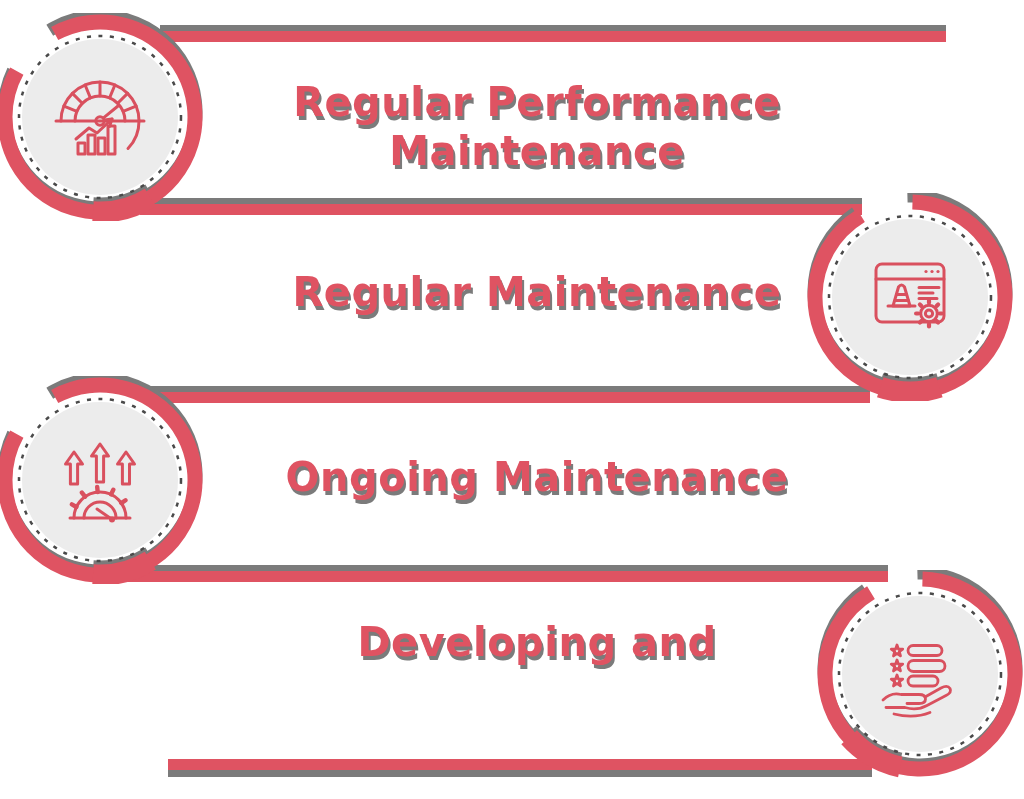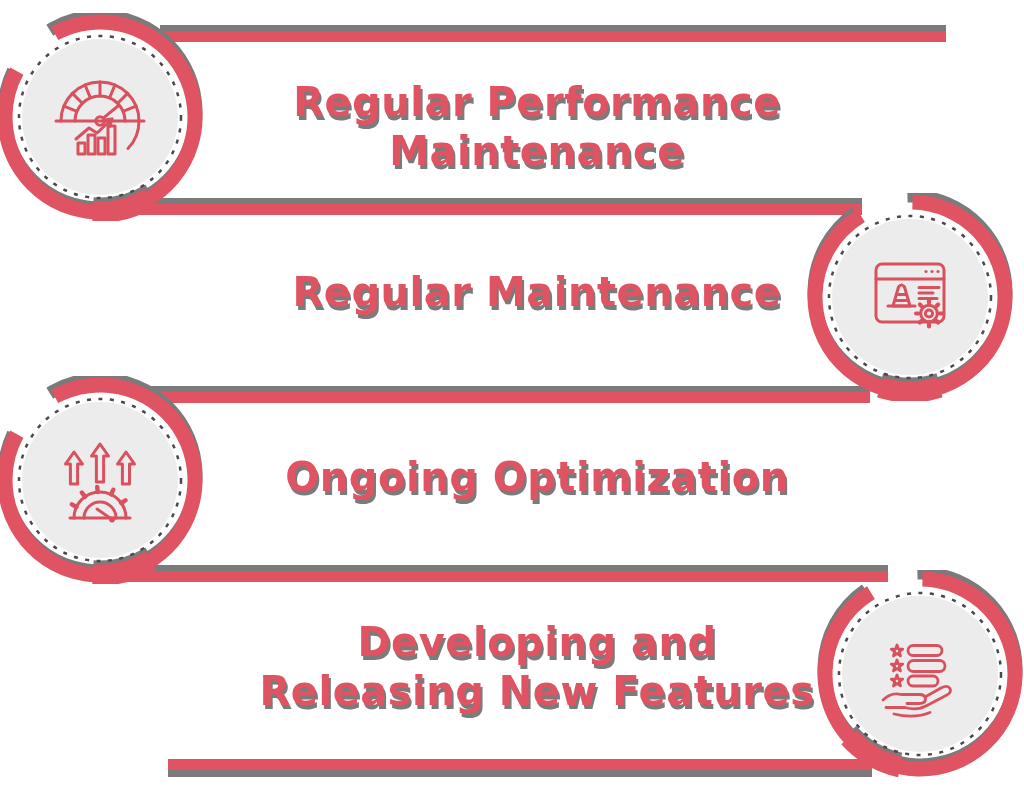--- a/index.html
+++ b/index.html
@@ -32,25 +32,24 @@
   <div class="connector sh-down" style="left:168px;top:759px;width:704px;"></div>
 
   <div class="step-title" style="top:78px;">
     <div>Regular Performance</div>
     <div>Maintenance</div>
   </div>
   <div class="step-title" style="top:268px;">
     <div>Regular Maintenance</div>
   </div>
   <div class="step-title" style="top:453px;">
-    <div>Ongoing Optimization</div>
+    <div>Ongoing Maintenance</div>
   </div>
   <div class="step-title" style="top:618px;text-align:center;">
     <div>Developing and</div>
-    <div>Releasing New Features</div>
   </div>
 
   <div class="circle-badge" style="left:-4px;top:13px;">
     <svg viewBox="0 0 208 208">
       <g transform="translate(0,-5)" stroke="#7B7B7B" fill="none">
         <circle cx="104" cy="104" r="96" stroke-width="13" stroke-dasharray="542 55" transform="rotate(-118.5 104 104)"></circle>
         <circle cx="104" cy="104" r="95" stroke-width="19" stroke-dasharray="60 537" transform="rotate(58 104 104)"></circle>
       </g>
       <g stroke="#DF5362" fill="none">
         <circle cx="104" cy="104" r="95" stroke-width="15" stroke-dasharray="542 55" transform="rotate(-118.5 104 104)"></circle>

